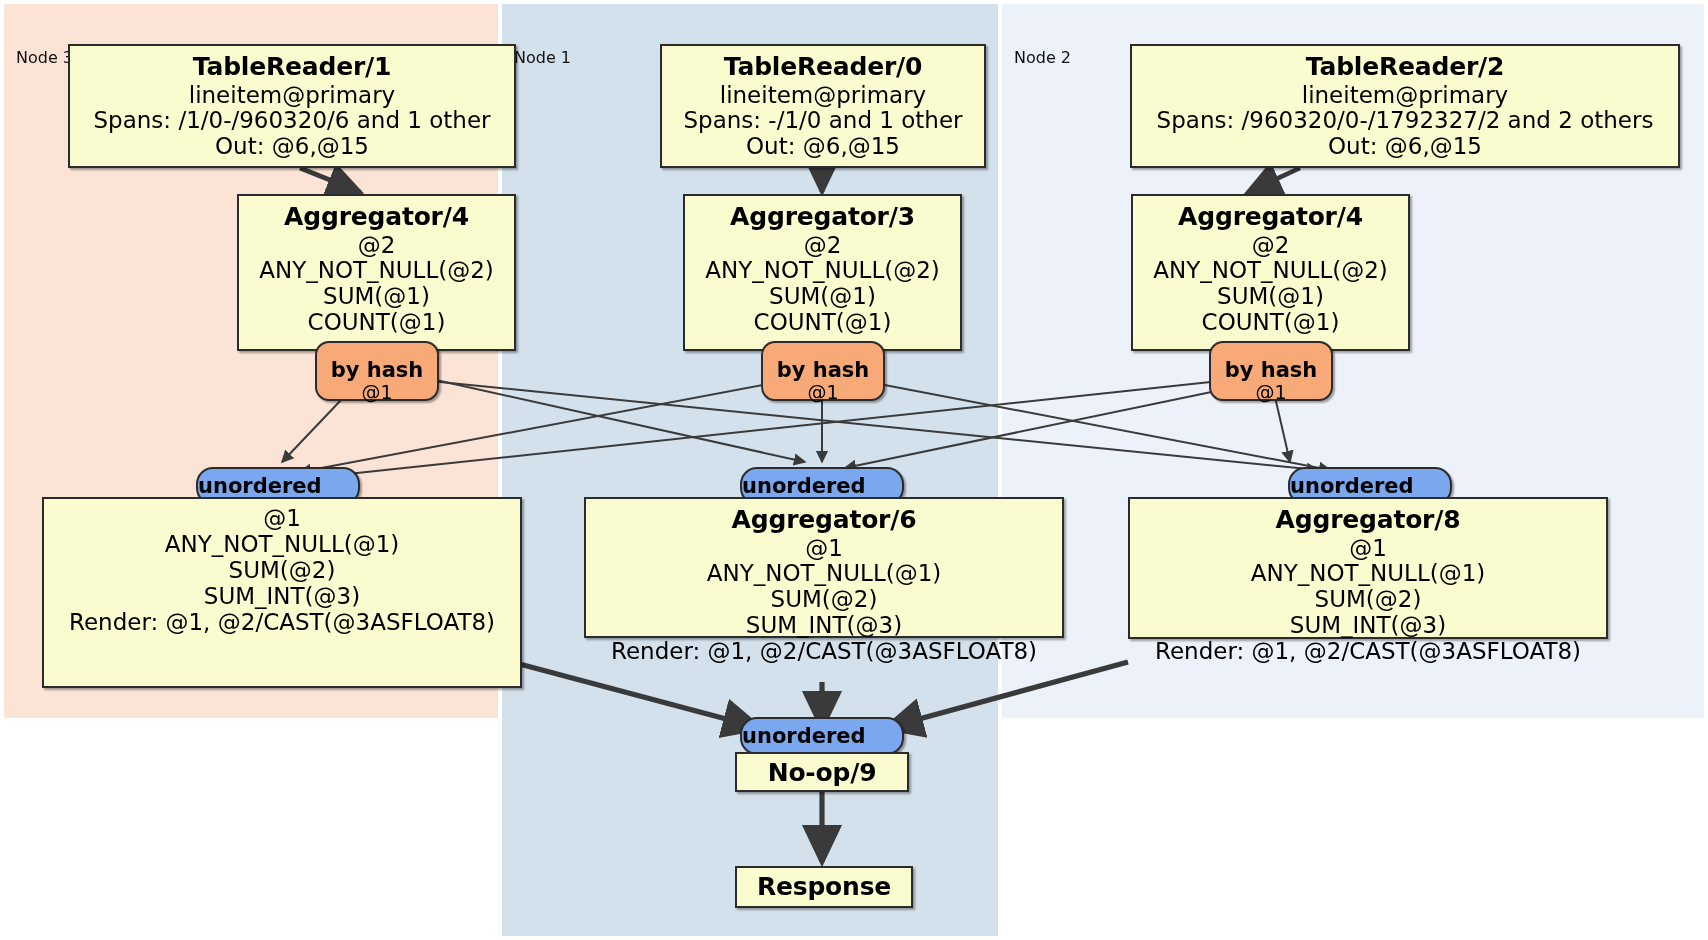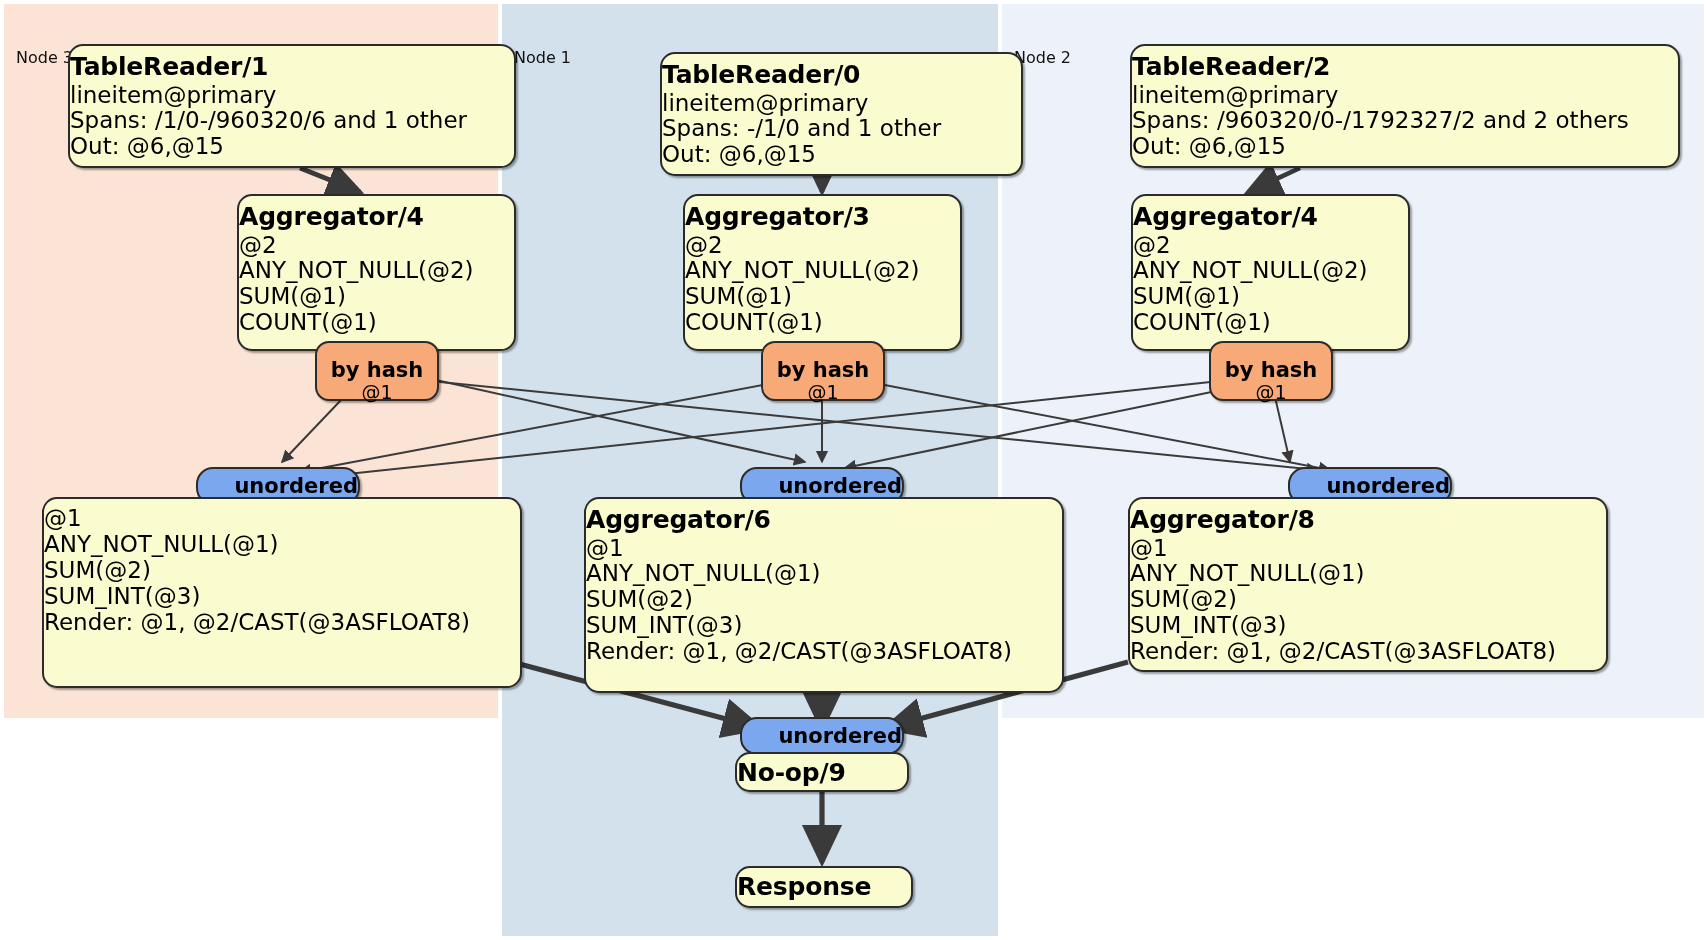--- a/index.html
+++ b/index.html
@@ -15,22 +15,22 @@
     position:absolute;left:12px;top:6px;
     font-size:16px;color:#111;line-height:1.1;white-space:nowrap;margin-top:39px;
   }
 
   
   #edges{position:absolute;left:0;top:0;width:1708px;height:940px;}
 
   
   .proc{
     position:absolute;box-sizing:border-box;
-    background:#fbfbd0;border:2.2px solid #2b2b2b;border-radius:15px;
-    text-align:left;color:#000;
+    background:#fbfbd0;border:2.2px solid #2b2b2b;border-radius:0;
+    text-align:center;color:#000;
     box-shadow:2px 2px 2px rgba(0,0,0,0.35);
     padding-top:6px;
   }
   .proc .ttl{font-weight:bold;font-size:25px;line-height:1.18;letter-spacing:-0.2px;}
   .proc .ln{font-size:23px;line-height:1.13;white-space:nowrap;}
 
   
   .proc.compact{padding-top:4px;}
   .proc.compact .ttl{font-size:25px;line-height:1.2;}
 
@@ -40,21 +40,21 @@
     border:2.2px solid #2b2b2b;text-align:center;color:#000;
     box-shadow:2px 2px 2px rgba(0,0,0,0.35);
   }
   .pill.hash{
     background:#f7a977;border-radius:14px;padding-top:16px;
   }
   .pill.hash .t1{font-weight:bold;font-size:21px;line-height:1.1;}
   .pill.hash .t2{font-size:19px;line-height:1.1;}
   .pill.unord{
     background:#7aa7ee;border-radius:17px;
-    display:flex;align-items:center;justify-content:flex-end;
+    display:flex;align-items:center;justify-content:flex-start;
   }
   .pill.unord .t1{font-weight:bold;font-size:21px;line-height:1;}
 </style>
 </head>
 <body>
 
 <div id="stage">
 
   <div class="node-panel" style="left:4px;top:4px;width:494px;height:714px;background:#fbe3d5;">
     <span class="panel-label">Node 3</span>
@@ -104,21 +104,21 @@
     </g>
   </svg>
 
   <div class="proc" style="left:68px;top:44px;width:448px;height:124px;">
     <div class="ttl">TableReader/1</div>
     <div class="ln">lineitem@primary</div>
     <div class="ln">Spans: /1/0-/960320/6 and 1 other</div>
     <div class="ln">Out: @6,@15</div>
   </div>
 
-  <div class="proc" style="left:660px;top:44px;width:363px;height:124px;margin-top:8px;">
+  <div class="proc" style="left:660px;top:44px;width:326px;height:124px;">
     <div class="ttl">TableReader/0</div>
     <div class="ln">lineitem@primary</div>
     <div class="ln">Spans: -/1/0 and 1 other</div>
     <div class="ln">Out: @6,@15</div>
   </div>
 
   <div class="proc" style="left:1130px;top:44px;width:550px;height:124px;">
     <div class="ttl">TableReader/2</div>
     <div class="ln">lineitem@primary</div>
     <div class="ln">Spans: /960320/0-/1792327/2 and 2 others</div>
@@ -177,30 +177,30 @@
   </div>
 
   <div class="proc" style="left:42px;top:497px;width:480px;height:191px;">
     <div class="ln">@1</div>
     <div class="ln">ANY_NOT_NULL(@1)</div>
     <div class="ln">SUM(@2)</div>
     <div class="ln">SUM_INT(@3)</div>
     <div class="ln">Render: @1, @2/CAST(@3ASFLOAT8)</div>
   </div>
 
-  <div class="proc" style="left:584px;top:497px;width:480px;height:196px;">
+  <div class="proc" style="left:584px;top:497px;width:480px;height:141px;">
     <div class="ttl">Aggregator/6</div>
     <div class="ln">@1</div>
     <div class="ln">ANY_NOT_NULL(@1)</div>
     <div class="ln">SUM(@2)</div>
     <div class="ln">SUM_INT(@3)</div>
     <div class="ln">Render: @1, @2/CAST(@3ASFLOAT8)</div>
   </div>
 
-  <div class="proc" style="left:1128px;top:497px;width:480px;height:175px;">
+  <div class="proc" style="left:1128px;top:497px;width:480px;height:142px;">
     <div class="ttl">Aggregator/8</div>
     <div class="ln">@1</div>
     <div class="ln">ANY_NOT_NULL(@1)</div>
     <div class="ln">SUM(@2)</div>
     <div class="ln">SUM_INT(@3)</div>
     <div class="ln">Render: @1, @2/CAST(@3ASFLOAT8)</div>
   </div>
 
   <div class="pill unord" style="left:740px;top:717px;width:164px;height:38px;">
     <div class="t1">unordered</div>

